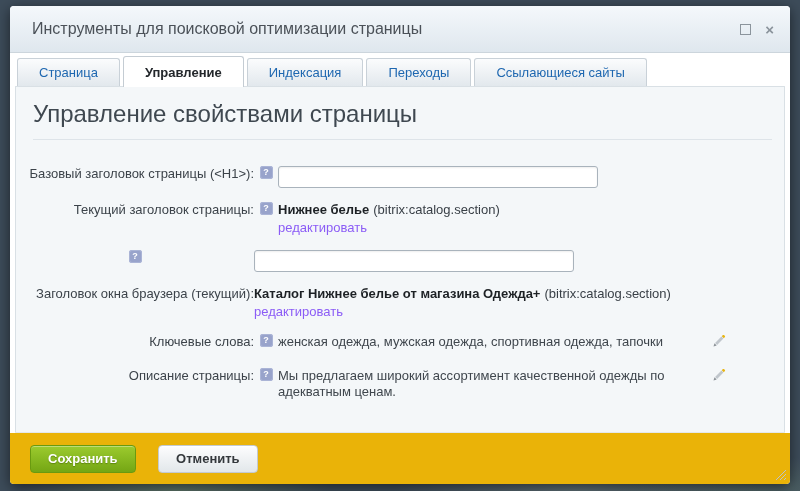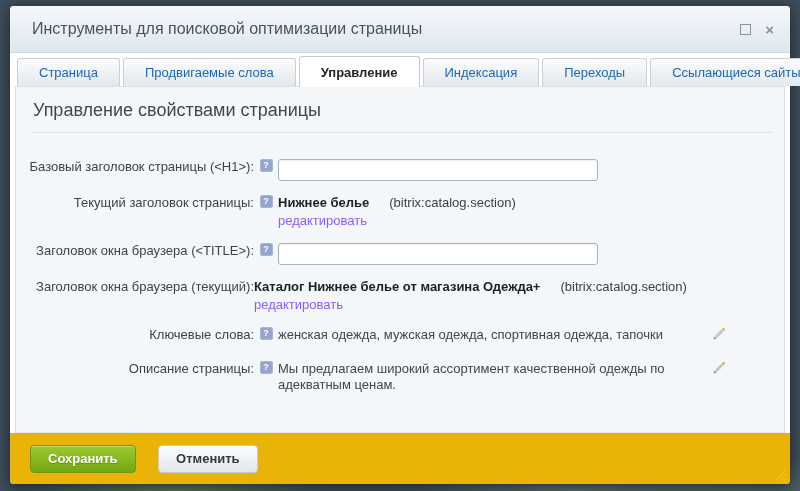--- a/index.html
+++ b/index.html
@@ -30,38 +30,38 @@
   .tab{padding:6px 21px 6px;background:linear-gradient(#fbfcfd,#e2e8ed);
     border:1px solid #c9d1d8;border-bottom:none;border-radius:3px 3px 0 0;
     color:#1e67b0;font-size:13px;cursor:pointer;white-space:nowrap;}
   .tab.active{background:#fff;color:#23272b;font-weight:bold;
     padding-top:8px;padding-bottom:7px;margin-bottom:-1px;position:relative;z-index:2;
     border-color:#c4ccd3;}
   
   .panel{flex:1 1 auto;margin:0 5px;background:#f4f7f9;
     border:1px solid #d9e0e5;border-bottom:1px solid #e3e8ec;border-radius:1px;
     box-sizing:border-box;overflow:hidden;}
-  .heading{font-size:18px;color:#3f4850;margin:13px 10px 11px 17px;}
+  .heading{font-size:24px;color:#3f4850;margin:13px 10px 11px 17px;}
   .divider{border:none;border-top:1px solid #dee4e9;margin:0 12px 0 17px;}
   .form{margin-top:22px;padding-right:58px;}
   .row{display:grid;grid-template-columns:238px 24px 1fr 22px;
     align-items:start;margin-bottom:10px;min-height:24px;}
   .lbl{font-size:13px;color:#3c434a;text-align:right;padding-top:4px;white-space:nowrap;}
   .ico{display:flex;justify-content:center;padding-top:4px;}
   .help{width:13px;height:13px;border-radius:3px;background:#98a3cb;
     box-shadow:inset 0 0 0 1px #aab4d6;color:#fff;font-size:9px;font-weight:bold;
     line-height:13px;text-align:center;display:inline-block;cursor:pointer;}
   .val{font-size:13px;color:#3f464d;padding-top:4px;line-height:16px;}
   .val.span2{grid-column:2 / span 2;}
   .txt{width:306px;height:20px;border:1px solid #a9b3bc;border-radius:3px;
     background:#fff;box-shadow:inset 0 1px 2px rgba(0,0,0,.07);
     font-size:13px;padding:0 6px;box-sizing:content-box;margin-top:0;
     font-family:"Liberation Sans","DejaVu Sans",sans-serif;}
   .bold{font-weight:bold;color:#1d2125;}
-  .sfx{margin-left:20px;color:#383f46;}
+  .sfx{margin-left:4px;color:#383f46;}
   .editlink{display:inline-block;margin-top:2px;color:#8b5cf6;font-size:13px;
     cursor:pointer;}
   .edit{display:flex;justify-content:flex-end;padding-top:4px;cursor:pointer;}
   
   .footer{flex:0 0 51px;background:#eab308;border-radius:0 0 4px 4px;
     padding:12px 0 0 20px;box-sizing:border-box;position:relative;}
   .btn{display:inline-block;font-size:13px;font-weight:bold;border-radius:4px;
     padding:6px 17px;cursor:pointer;line-height:14px;}
   .btn-save{background:linear-gradient(#9ccb2e,#74a614);border:1px solid #699a10;
     color:#fff;text-shadow:0 1px 1px rgba(60,90,0,.5);
@@ -78,21 +78,20 @@
   <div class="titlebar">
     <div class="title">Инструменты для поисковой оптимизации страницы</div>
     <div class="winbtns">
       <span class="btn-max"></span>
       <span class="btn-close">×</span>
     </div>
   </div>
 
   <div class="tabbar">
     <div class="tab">Страница</div>
-    <div class="tab">Продвигаемые слова</div>
     <div class="tab active">Управление</div>
     <div class="tab">Индексация</div>
     <div class="tab">Переходы</div>
     <div class="tab">Ссылающиеся сайты</div>
   </div>
 
   <div class="panel">
     <div class="heading">Управление свойствами страницы</div>
     <hr class="divider">
 
@@ -113,21 +112,20 @@
             <span class="help">?</span>
           </div>
         <div class="val">
           <span class="bold">Нижнее белье</span><span class="sfx">(bitrix:catalog.section)</span><br>
           <a class="editlink">редактировать</a>
         </div>
         <div></div>
       </div>
 
       <div class="row">
-        <div class="lbl">Заголовок окна браузера (&lt;TITLE&gt;):</div>
         <div class="ico">
             <span class="help">?</span>
           </div>
         <div class="val"><input class="txt" type="text" value="" style=""></div>
         <div></div>
       </div>
 
       <div class="row">
         <div class="lbl">Заголовок окна браузера (текущий):</div>
         <div class="val span2">

